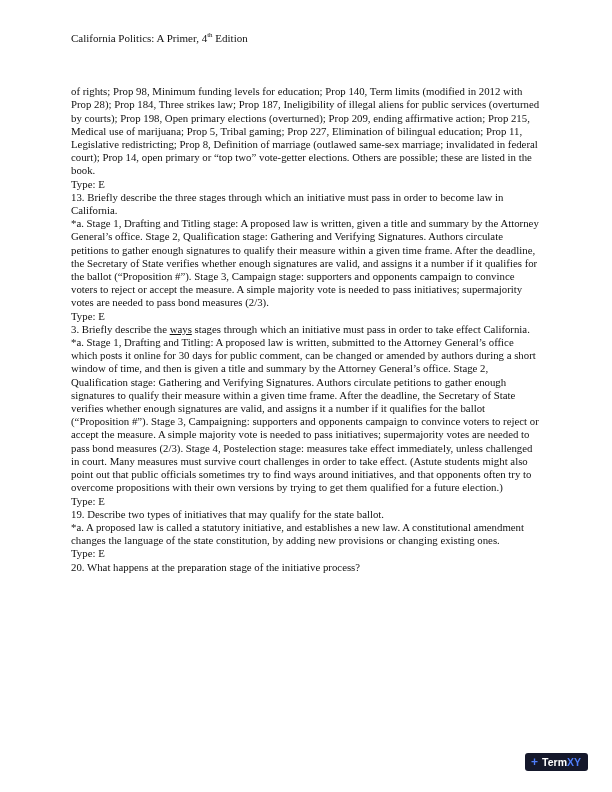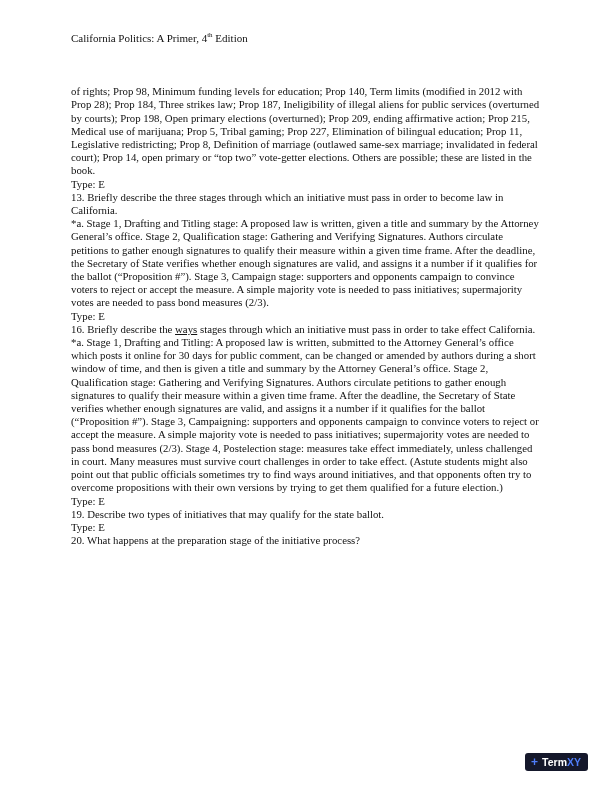--- a/index.html
+++ b/index.html
@@ -59,27 +59,28 @@
     <p class="intro">of rights; Prop 98, Minimum funding levels for education; Prop 140, Term limits (modified in 2012 with Prop 28); Prop 184, Three strikes law; Prop 187, Ineligibility of illegal aliens for public services (overturned by courts); Prop 198, Open primary elections (overturned); Prop 209, ending affirmative action; Prop 215, Medical use of marijuana; Prop 5, Tribal gaming; Prop 227, Elimination of bilingual education; Prop 11, Legislative redistricting; Prop 8, Definition of marriage (outlawed same-sex marriage; invalidated in federal court); Prop 14, open primary or “top two” vote-getter elections. Others are possible; these are listed in the book.</p>
 
     <div class="qa-block">
       <p>Type: E</p>
       <p>13. Briefly describe the three stages through which an initiative must pass in order to become law in California.</p>
       <p>*a. Stage 1, Drafting and Titling stage: A proposed law is written, given a title and summary by the Attorney General’s office. Stage 2, Qualification stage: Gathering and Verifying Signatures. Authors circulate petitions to gather enough signatures to qualify their measure within a given time frame. After the deadline, the Secretary of State verifies whether enough signatures are valid, and assigns it a number if it qualifies for the ballot (“Proposition #”). Stage 3, Campaign stage: supporters and opponents campaign to convince voters to reject or accept the measure. A simple majority vote is needed to pass initiatives; supermajority votes are needed to pass bond measures (2/3).</p>
     </div>
 
     <div class="qa-block">
       <p>Type: E</p>
-      <p><span>16. Briefly describe the </span><span class="underline">ways</span><span> stages through which an initiative must pass in order to take effect California.</span></p>
+      <p><span>3. Briefly describe the </span><span class="underline">ways</span><span> stages through which an initiative must pass in order to take effect California.</span></p>
       <p>*a. Stage 1, Drafting and Titling: A proposed law is written, submitted to the Attorney General’s office which posts it online for 30 days for public comment, can be changed or amended by authors during a short window of time, and then is given a title and summary by the Attorney General’s office. Stage 2, Qualification stage: Gathering and Verifying Signatures. Authors circulate petitions to gather enough signatures to qualify their measure within a given time frame. After the deadline, the Secretary of State verifies whether enough signatures are valid, and assigns it a number if it qualifies for the ballot (“Proposition #”). Stage 3, Campaigning: supporters and opponents campaign to convince voters to reject or accept the measure. A simple majority vote is needed to pass initiatives; supermajority votes are needed to pass bond measures (2/3). Stage 4, Postelection stage: measures take effect immediately, unless challenged in court. Many measures must survive court challenges in order to take effect. (Astute students might also point out that public officials sometimes try to find ways around initiatives, and that opponents often try to overcome propositions with their own versions by trying to get them qualified for a future election.)</p>
     </div>
 
     <div class="qa-block">
       <p>Type: E</p>
       <p>19. Describe two types of initiatives that may qualify for the state ballot.</p>
+      <p>*a. A proposed law is called a statutory initiative, and establishes a new law. A constitutional amendment changes the language of the state constitution, by adding new provisions or changing existing ones.</p>
     </div>
 
     <div class="qa-block">
       <p>Type: E</p>
       <p>20. What happens at the preparation stage of the initiative process?</p>
     </div>
 
   </div>
 
   <div class="brand">

